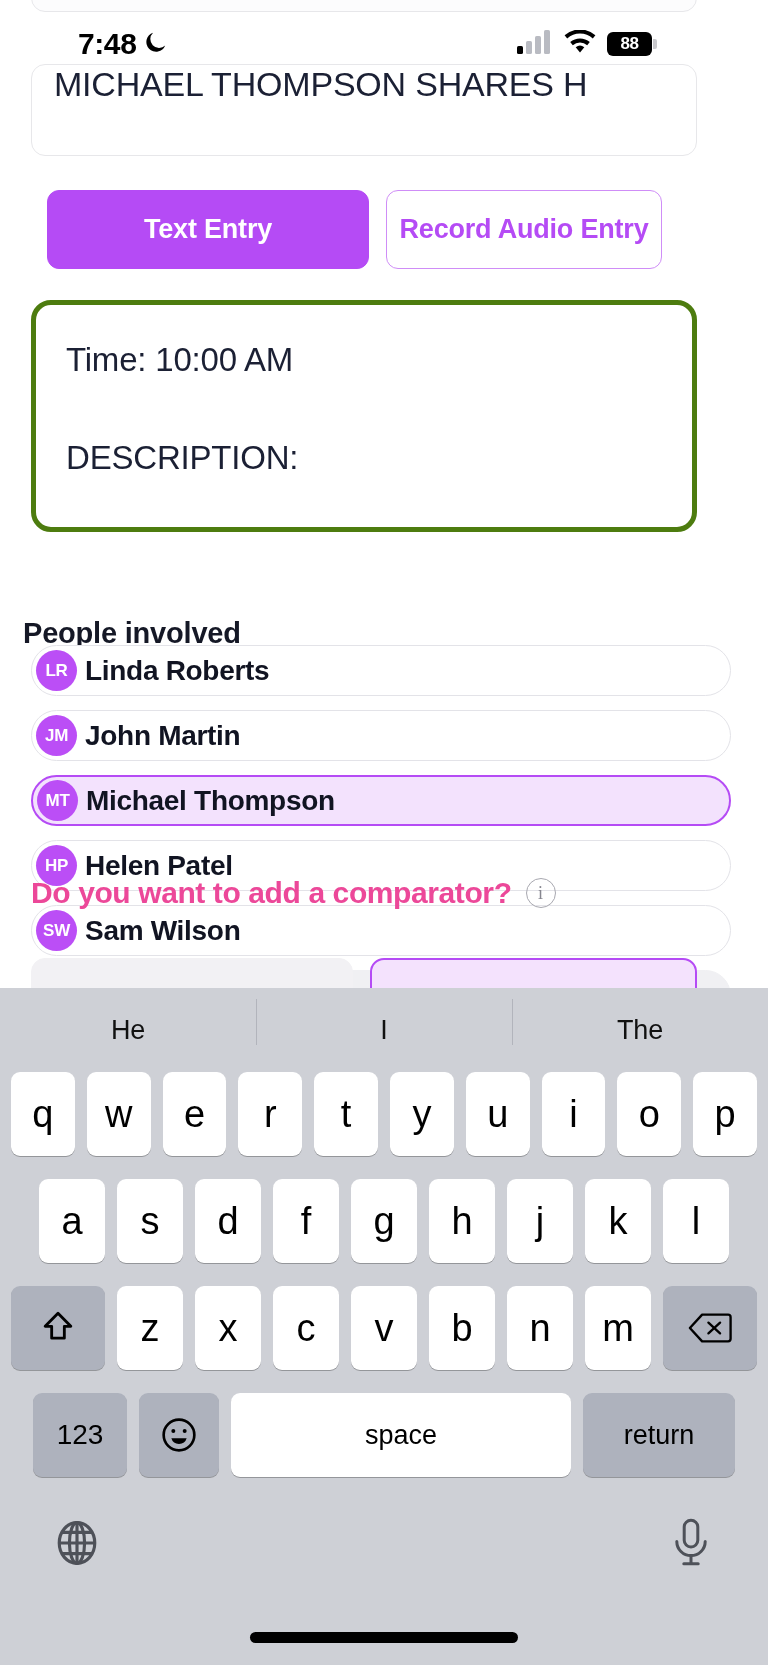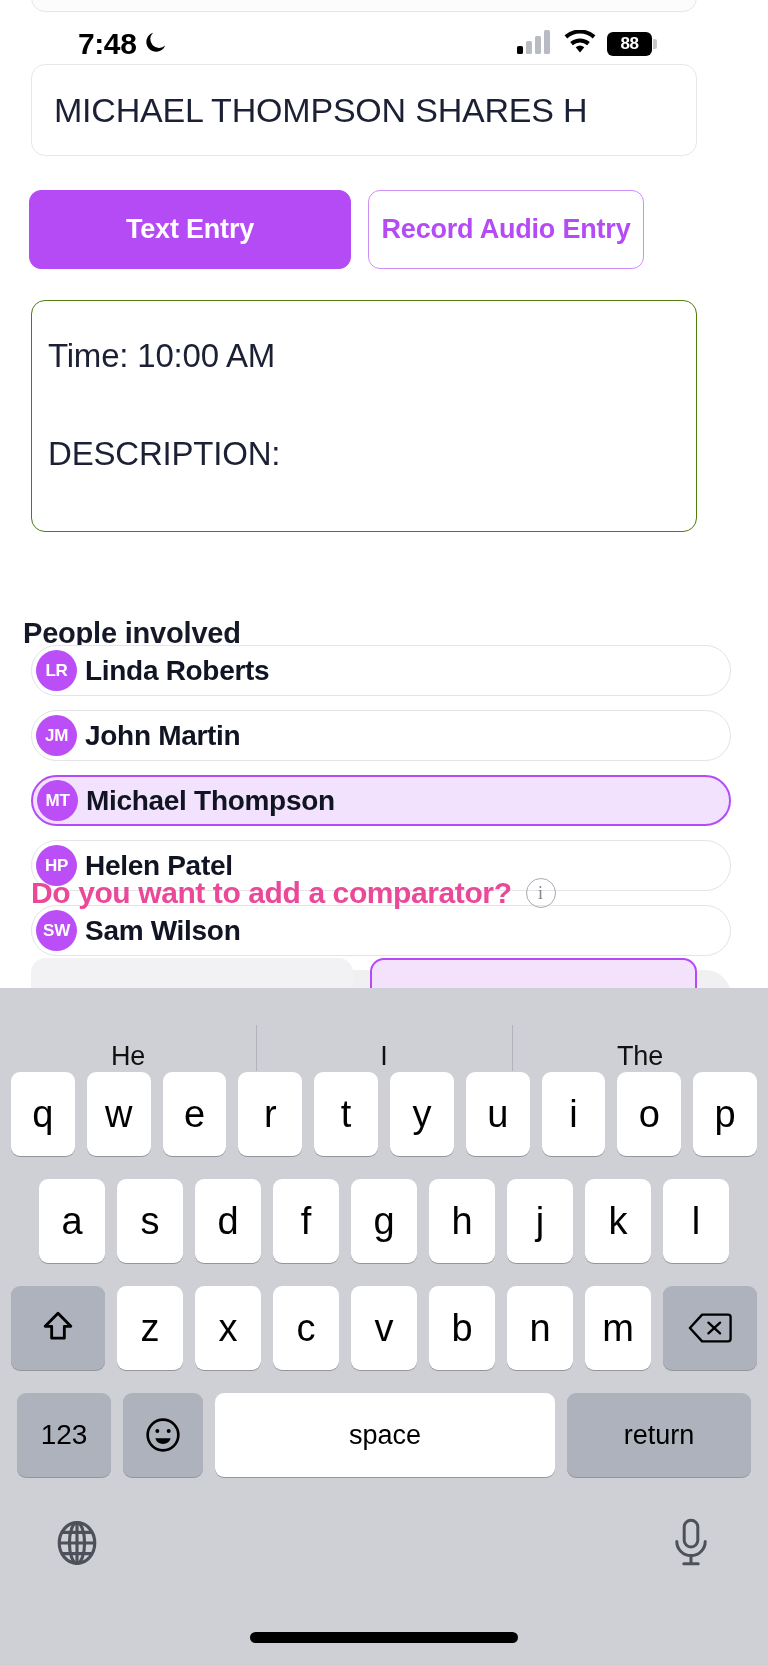--- a/index.html
+++ b/index.html
@@ -81,35 +81,35 @@
 
   
   .title-field {
     position: absolute;
     left: 31px; top: 64px;
     width: 666px; height: 92px;
     border: 1px solid #e7e7ea;
     border-radius: 14px;
     background: #fff;
     display: flex;
-    align-items: center;
-    padding: 8px 22px;
+    align-items: flex-start;
+    padding: 0 22px;
     overflow: hidden;
   }
   .title-text {
     font-size: 34px;
     color: #1b2034;
     white-space: nowrap;
     letter-spacing: -0.2px;
   }
 
   
   .mode-row {
     position: absolute;
-    left: 29px; top: 190px;
+    left: 47px; top: 190px;
     width: 666px;
     display: flex;
     gap: 17px;
   }
   .mode-btn {
     height: 79px;
     border-radius: 12px;
     display: flex;
     align-items: center;
     justify-content: center;
@@ -129,24 +129,24 @@
     background: #ffffff;
     color: #b54bf5;
     border: 1.5px solid #cf8df7;
   }
 
   
   .desc-box {
     position: absolute;
     left: 31px; top: 300px;
     width: 666px; height: 232px;
-    border: 1px solid #4d7c0f;
-    border-radius: 14px;
+    border: 5px solid #4d7c0f;
+    border-radius: 20px;
     background: #fff;
-    padding: 36px 16px;
+    padding: 36px 30px;
     overflow: hidden;
   }
   .desc-line {
     font-size: 33px;
     color: #1b2034;
     letter-spacing: -0.2px;
     margin-bottom: 60px;
   }
   .desc-line:last-child { margin-bottom: 0; }
 
@@ -284,21 +284,21 @@
   .keyboard {
     position: absolute;
     left: 0; top: 988px;
     width: 768px;
     height: 677px;
     background: #ced0d6;
   }
   .suggestions {
     height: 84px;
     display: flex;
-    align-items: flex-end;
+    align-items: center;
   }
   .sugg {
     flex: 1;
     text-align: center;
     font-size: 27px;
     color: #111;
     position: relative;
     cursor: pointer;
     letter-spacing: -0.2px;
   }
@@ -342,21 +342,21 @@
   .key.emoji {
     width: 80px;
     background: #aeb2bd;
   }
   .key.space {
     width: 340px;
     font-size: 27px;
     text-align: center;
   }
   .key.return {
-    width: 184px;
+    width: 152px;
     background: #aeb2bd;
     font-size: 27px;
   }
   .r2 { padding-left: 0; }
   .r3 { }
 
   .bottom-row {
     display: flex;
     align-items: center;
     justify-content: space-between;

